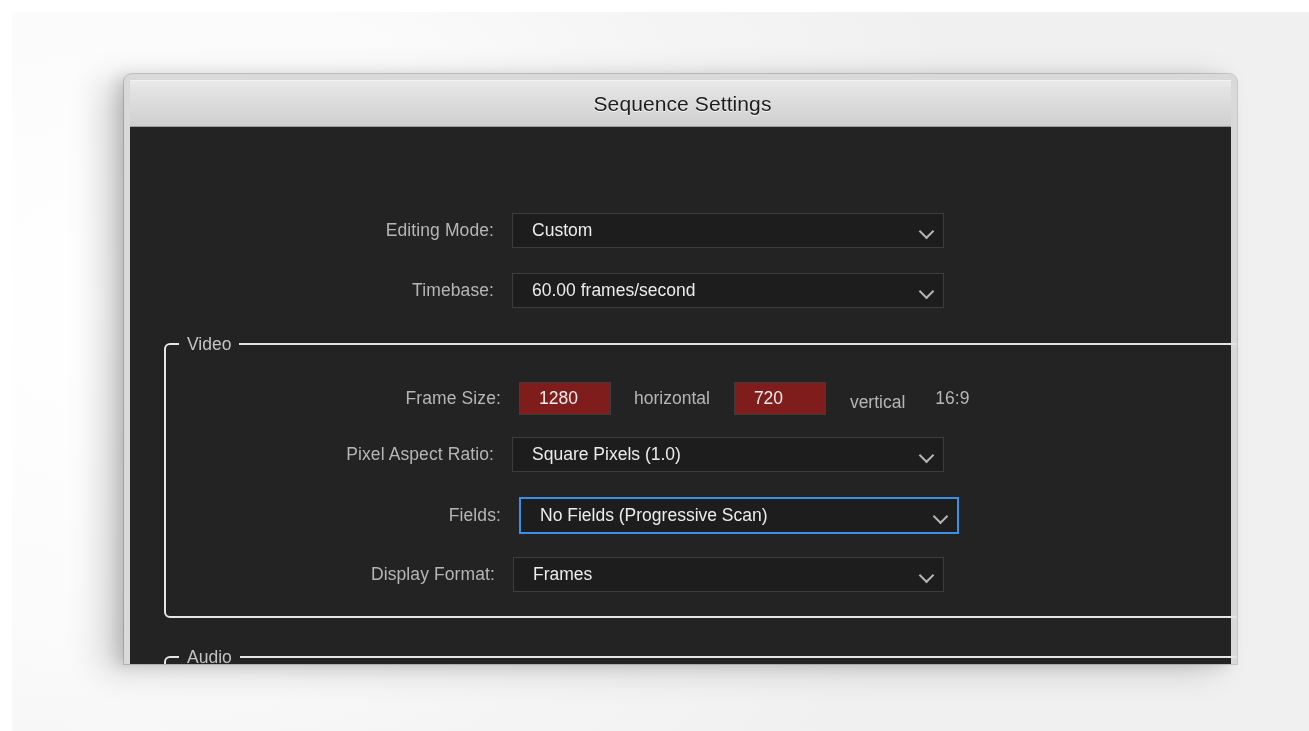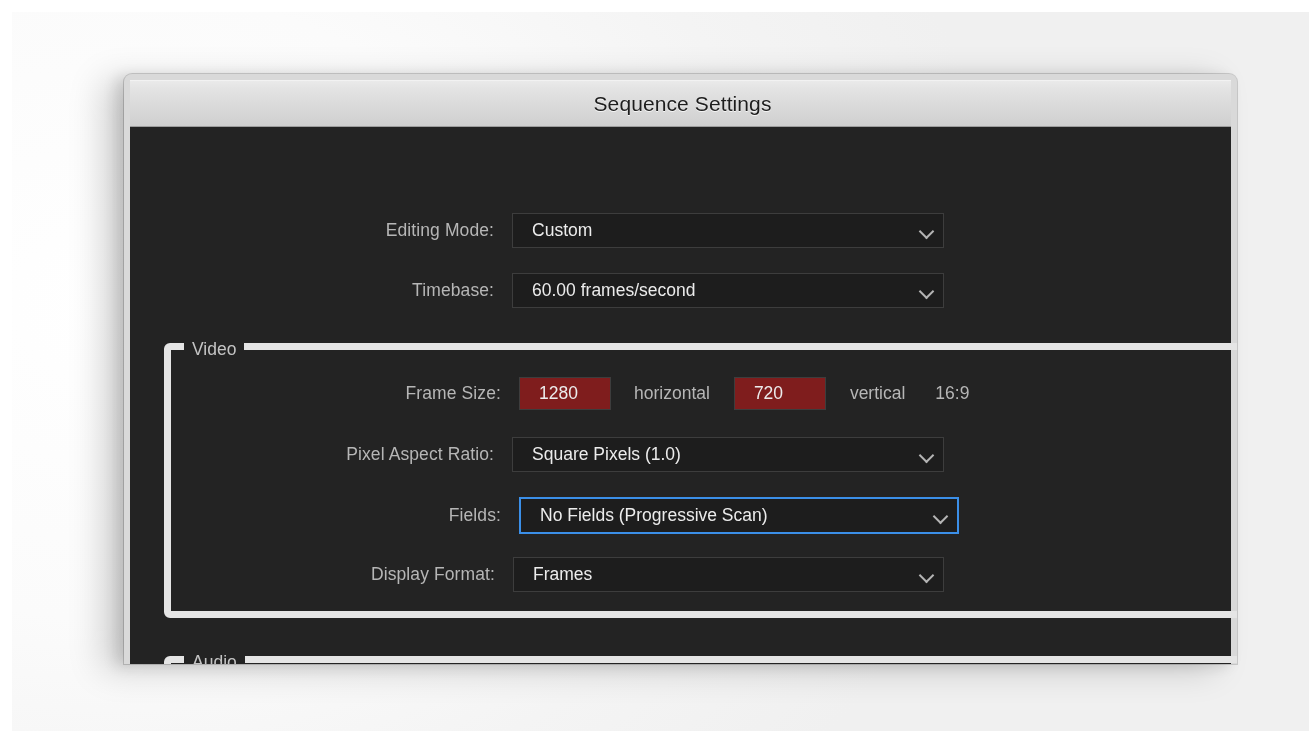--- a/index.html
+++ b/index.html
@@ -138,21 +138,21 @@
 
   .plain-text {
     font-size: 17.5px;
     color: #b6b6b6;
     white-space: nowrap;
   }
 
   
   .groupbox {
     position: absolute;
-    border: 7px solid #e5e5e5;
+    border: 2px solid #e5e5e5;
     border-radius: 6px;
   }
   .groupbox-title {
     position: absolute;
     top: -11px;
     left: 13px;
     background: #232323;
     padding: 0 8px;
     font-size: 17.5px;
     color: #c4c4c4;
@@ -196,21 +196,21 @@
 
       <div class="row" style="left:0; top:244px; width:900px;">
         <div class="field-label" style="width:371px;">Frame Size:</div>
         <div class="text-input" style="width:92px; margin-left:12px;">
           <span>1280</span>
         </div>
         <div class="plain-text" style="margin-left:17px;">horizontal</div>
         <div class="text-input" style="width:92px; margin-left:18px;">
           <span>720</span>
         </div>
-        <div class="plain-text" style="margin-left:18px;">vertical</div>
+        <div class="plain-text" style="margin-left:18px;margin-top:9px;">vertical</div>
         <div class="plain-text" style="margin-left:18px;">16:9</div>
       </div>
 
       <div class="row" style="left:0; top:304px; width:820px;justify-content:space-between;">
         <div class="field-label" style="width:371px;">Pixel Aspect Ratio:</div>
         <div class="select" style="width:440px; margin-left:12px;">
           <span>Square Pixels (1.0)</span>
           <span class="chev"></span>
         </div>
       </div>

